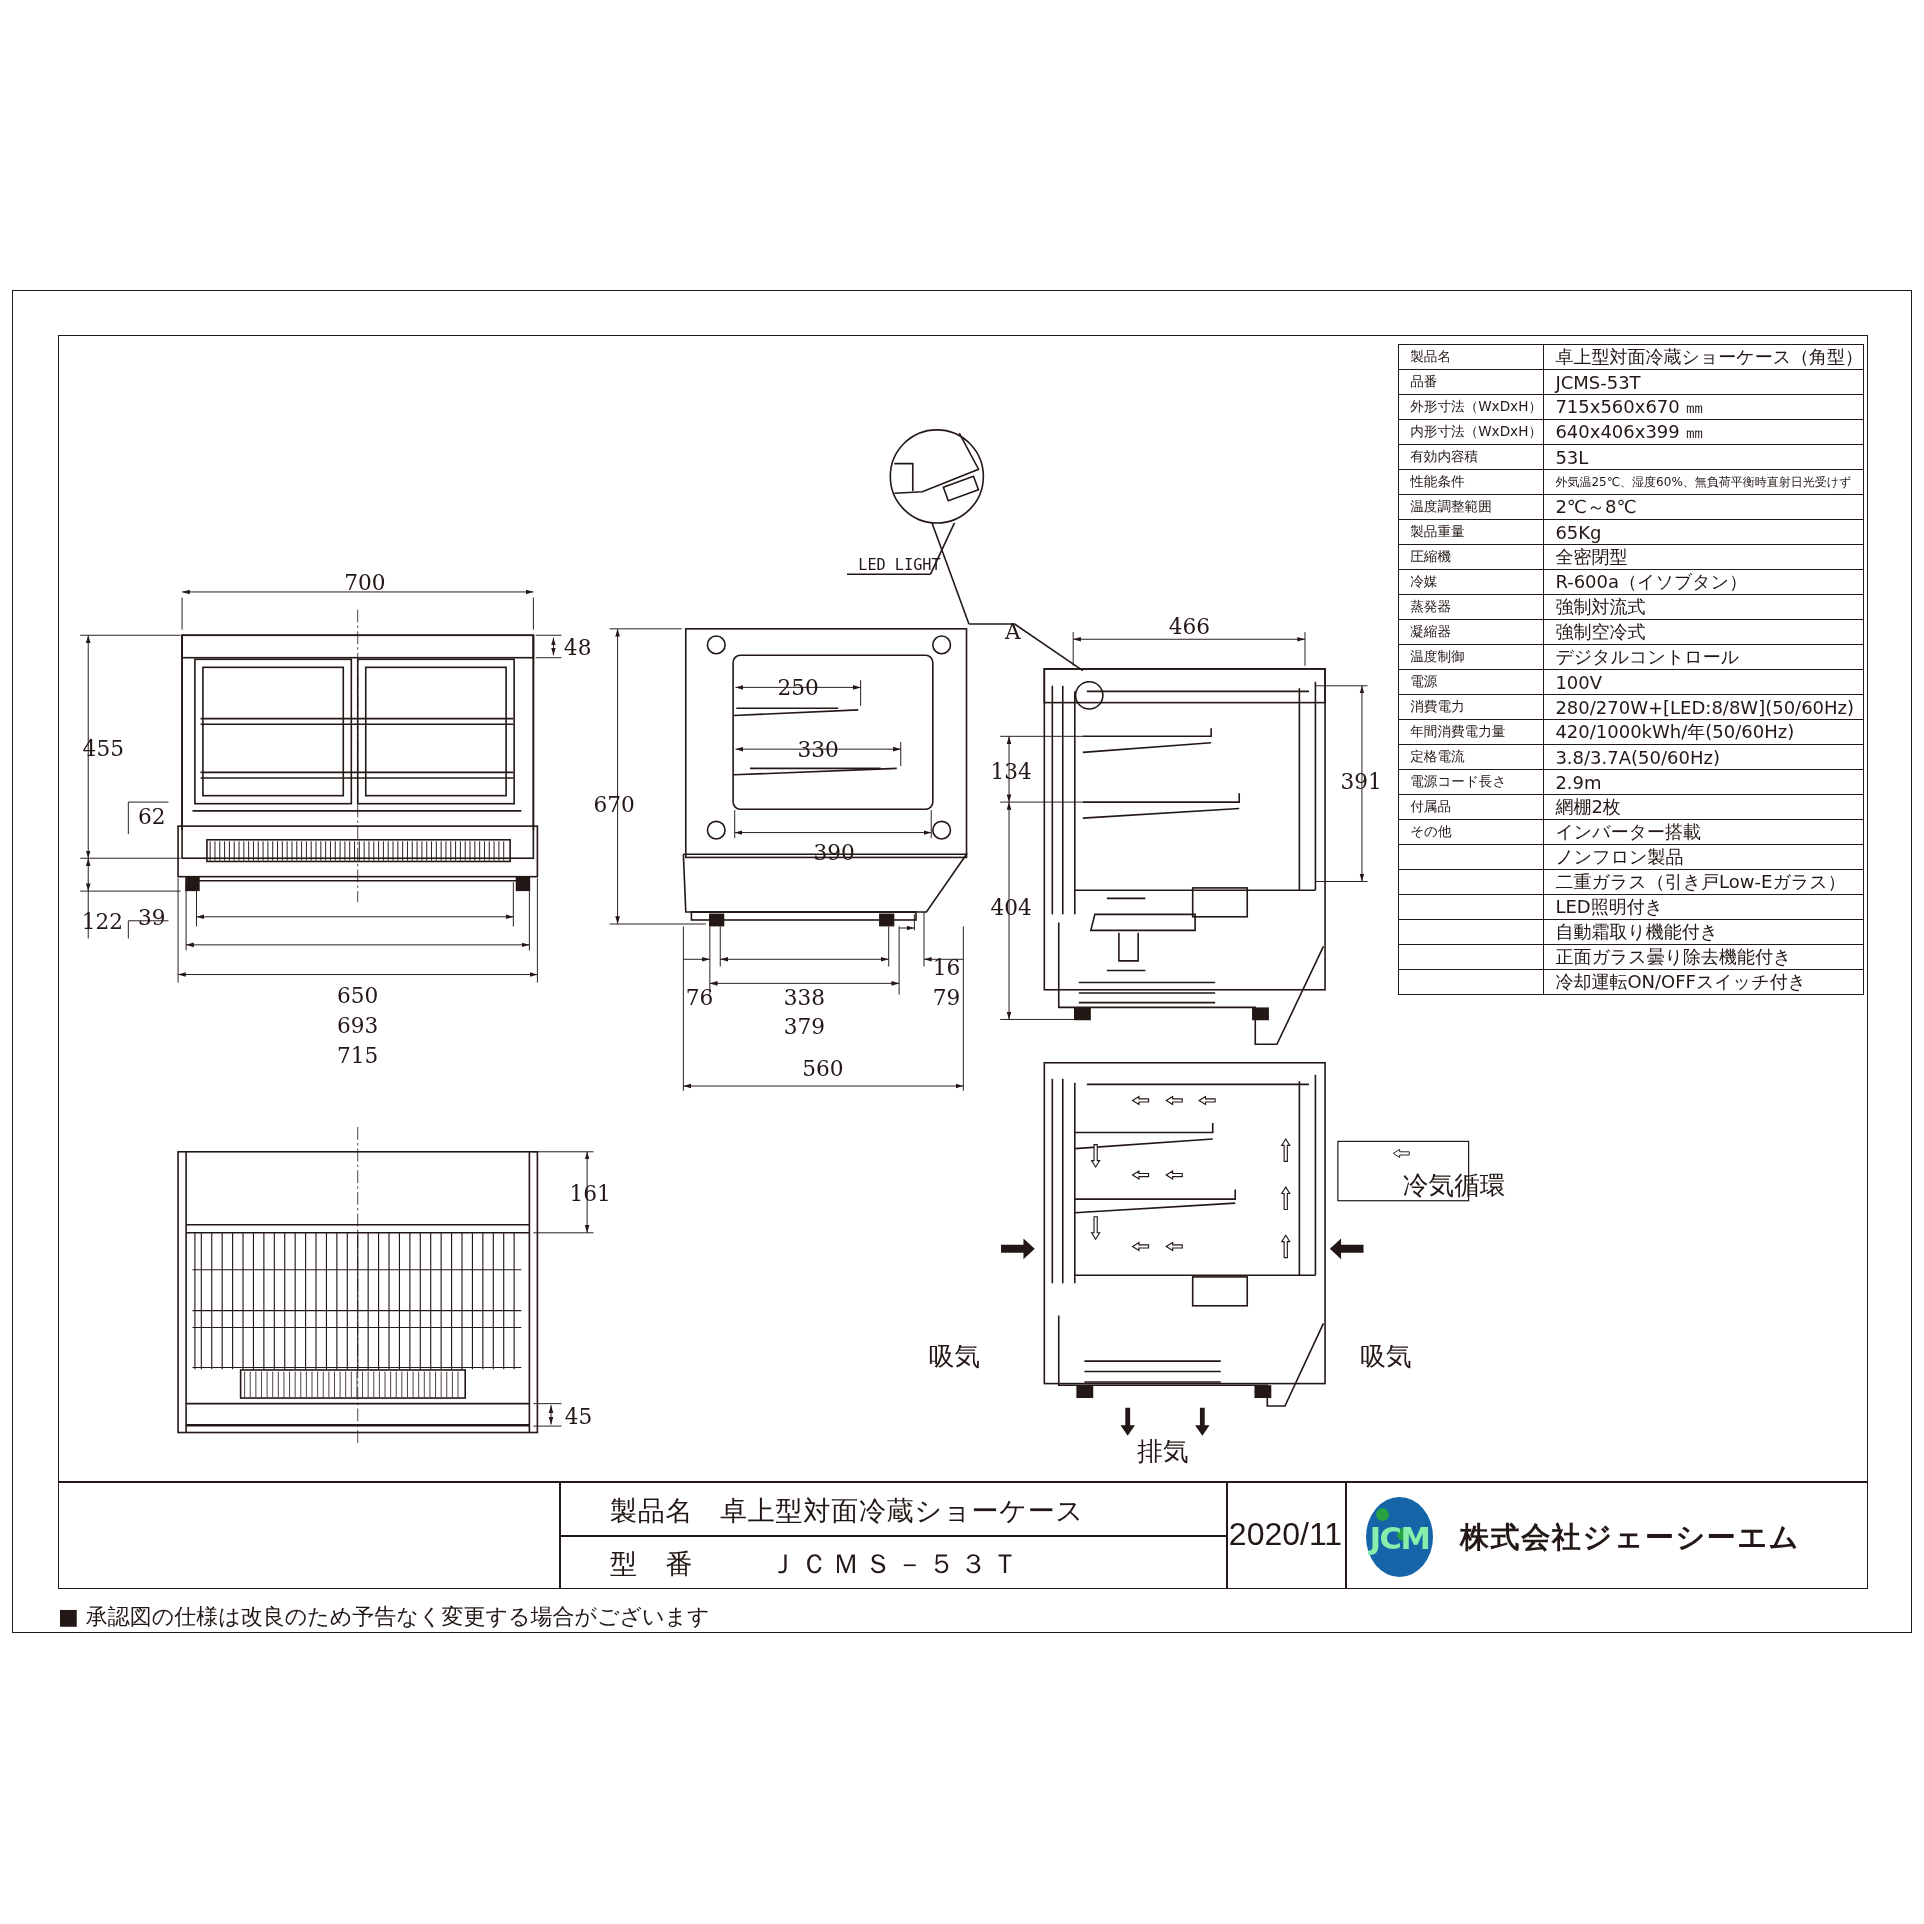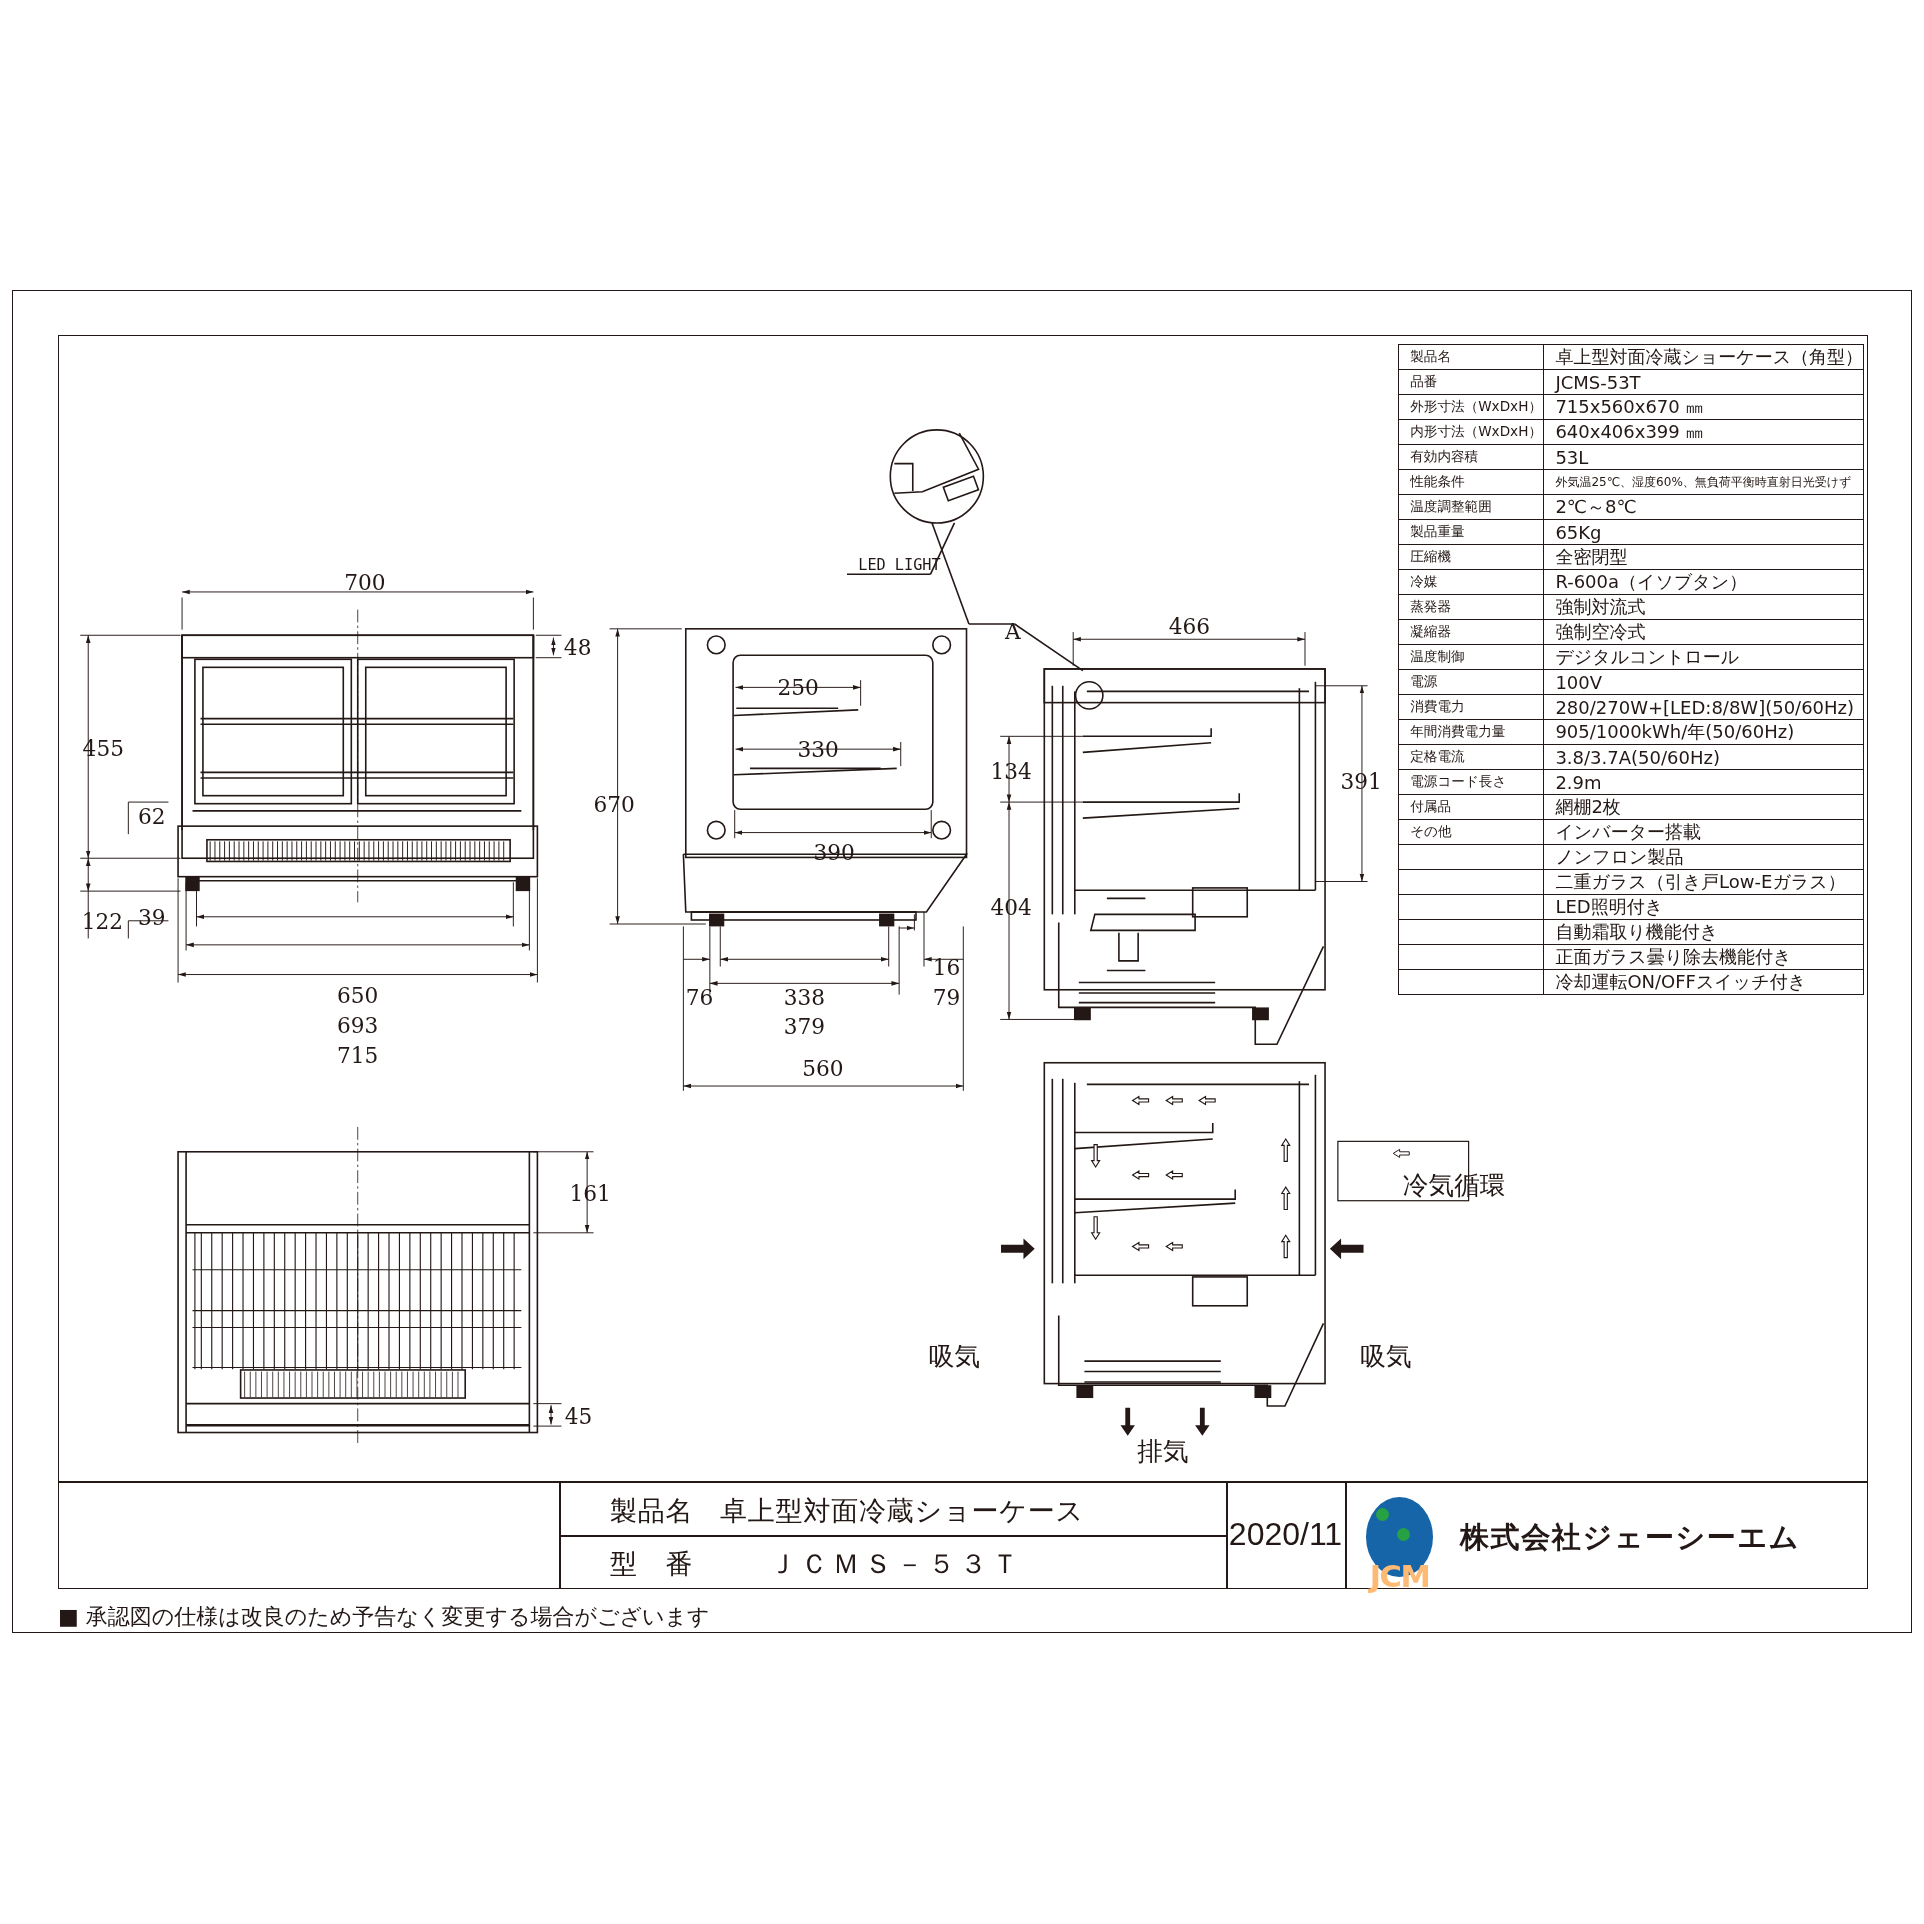--- a/index.html
+++ b/index.html
@@ -14,21 +14,21 @@
   
   #spec-table { left:1398px; top:344px; border-collapse:collapse; font-size:13.6px; }
   #spec-table td { border:1.2px solid #231815; height:24px; padding:0 0 0 11.2px; white-space:nowrap; }
   #spec-table td.k { width:133px; }
   #spec-table td.v { width:299px; font-size:18px; }
   
   .tb-line { background:#231815; position:absolute; }
   .tb-text { position:absolute; font-size:27px; white-space:pre; letter-spacing:0.8px; }
   #tb-date { position:absolute; left:1227px; top:1516px; width:117px; text-align:center; font-size:32px; font-family:"Liberation Sans",sans-serif; }
   #logo { position:absolute; left:1366px; top:1497px; width:67px; height:80px; border-radius:50%; background:#1565a8; }
-  #logo-text { position:absolute; left:0; top:24px; width:67px; text-align:center; color:#fdba74; font-weight:bold; font-size:30.5px; letter-spacing:-1.6px;margin-top:38px; }
+  #logo-text { position:absolute; left:0; top:24px; width:67px; text-align:center; color:#86efac; font-weight:bold; font-size:30.5px; letter-spacing:-1.6px; }
   .logo-dot { position:absolute; width:13px; height:13px; border-radius:50%; background:#26a144; }
   #company { position:absolute; left:1460px; top:1518px; font-size:29px; letter-spacing:1.6px;font-weight:bold; }
   #notice { position:absolute; left:58px; top:1602px; font-size:22px; white-space:pre; }
 </style>
 </head>
 <body>
 
 <div id="outer-frame" class="abs"></div>
 <div id="inner-frame" class="abs"></div>
 
@@ -337,21 +337,21 @@
     <tr>
         <td class="k">電源</td>
         <td class="v">100V</td>
       </tr>
     <tr>
         <td class="k">消費電力</td>
         <td class="v">280/270W+[LED:8/8W](50/60Hz)</td>
       </tr>
     <tr>
         <td class="k">年間消費電力量</td>
-        <td class="v">905/1000kWh/年(50/60Hz)</td>
+        <td class="v">420/1000kWh/年(50/60Hz)</td>
       </tr>
     <tr>
         <td class="k">定格電流</td>
         <td class="v">3.8/3.7A(50/60Hz)</td>
       </tr>
     <tr>
         <td class="k">電源コード長さ</td>
         <td class="v">2.9m</td>
       </tr>
     <tr>

